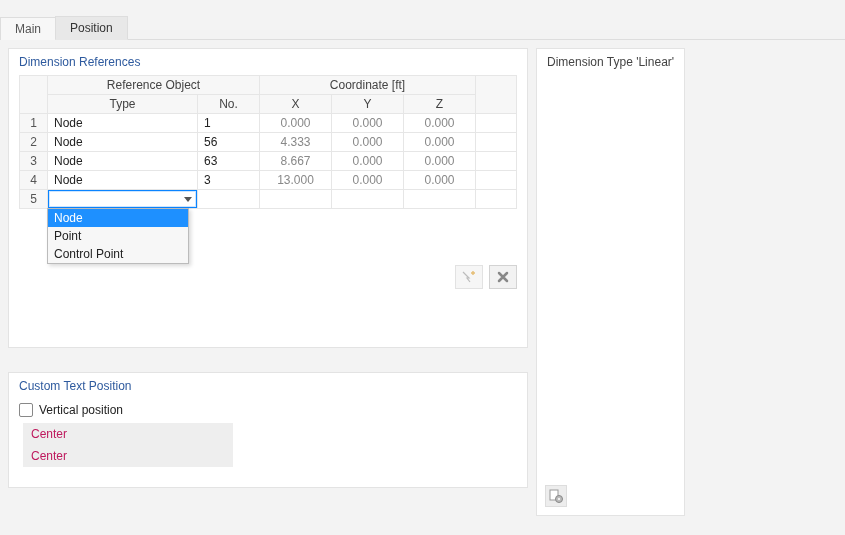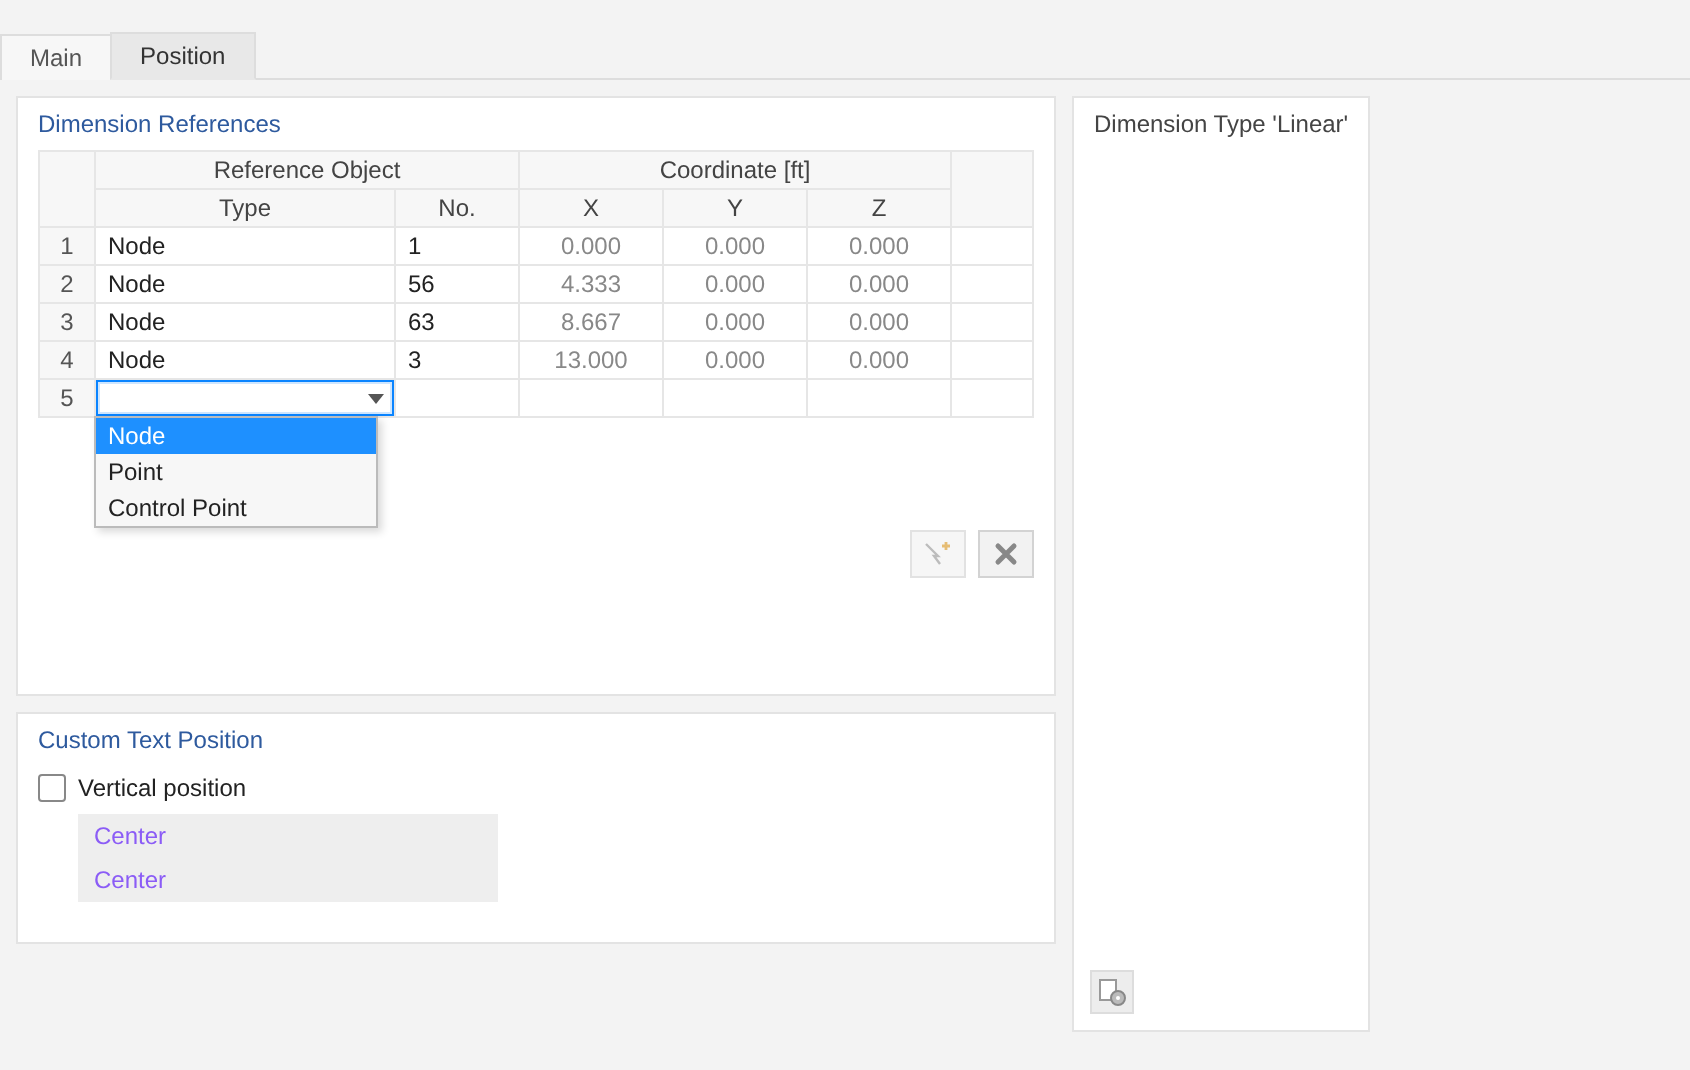--- a/index.html
+++ b/index.html
@@ -36,21 +36,21 @@
   }
   .content {
     display: flex;
     gap: 8px;
     padding: 8px;
   }
   .left-col {
     width: 520px;
     display: flex;
     flex-direction: column;
-    gap: 8px;
+    gap: 24px;
   }
   .panel {
     background: #fff;
     border: 1px solid #e3e3e3;
     padding: 8px 10px 10px 10px;
     position: relative;
   }
   .panel-title {
     color: #2e5a9e;
     font-weight: 400;
@@ -163,22 +163,22 @@
     background: #fff;
   }
   .select-box {
     width: 210px;
     height: 22px;
     background: #eeeeee;
     border: none;
     padding: 0 8px;
     display: flex;
     align-items: center;
-    color: #8b5cf6;
-    margin-left: 20px;
+    color: #be185d;
+    margin-left: 4px;
   }
   
   .preview {
     height: 468px;
     position: relative;
   }
   .preview-title {
     color: #444;
     margin: -2px 0 0 0;
   }

